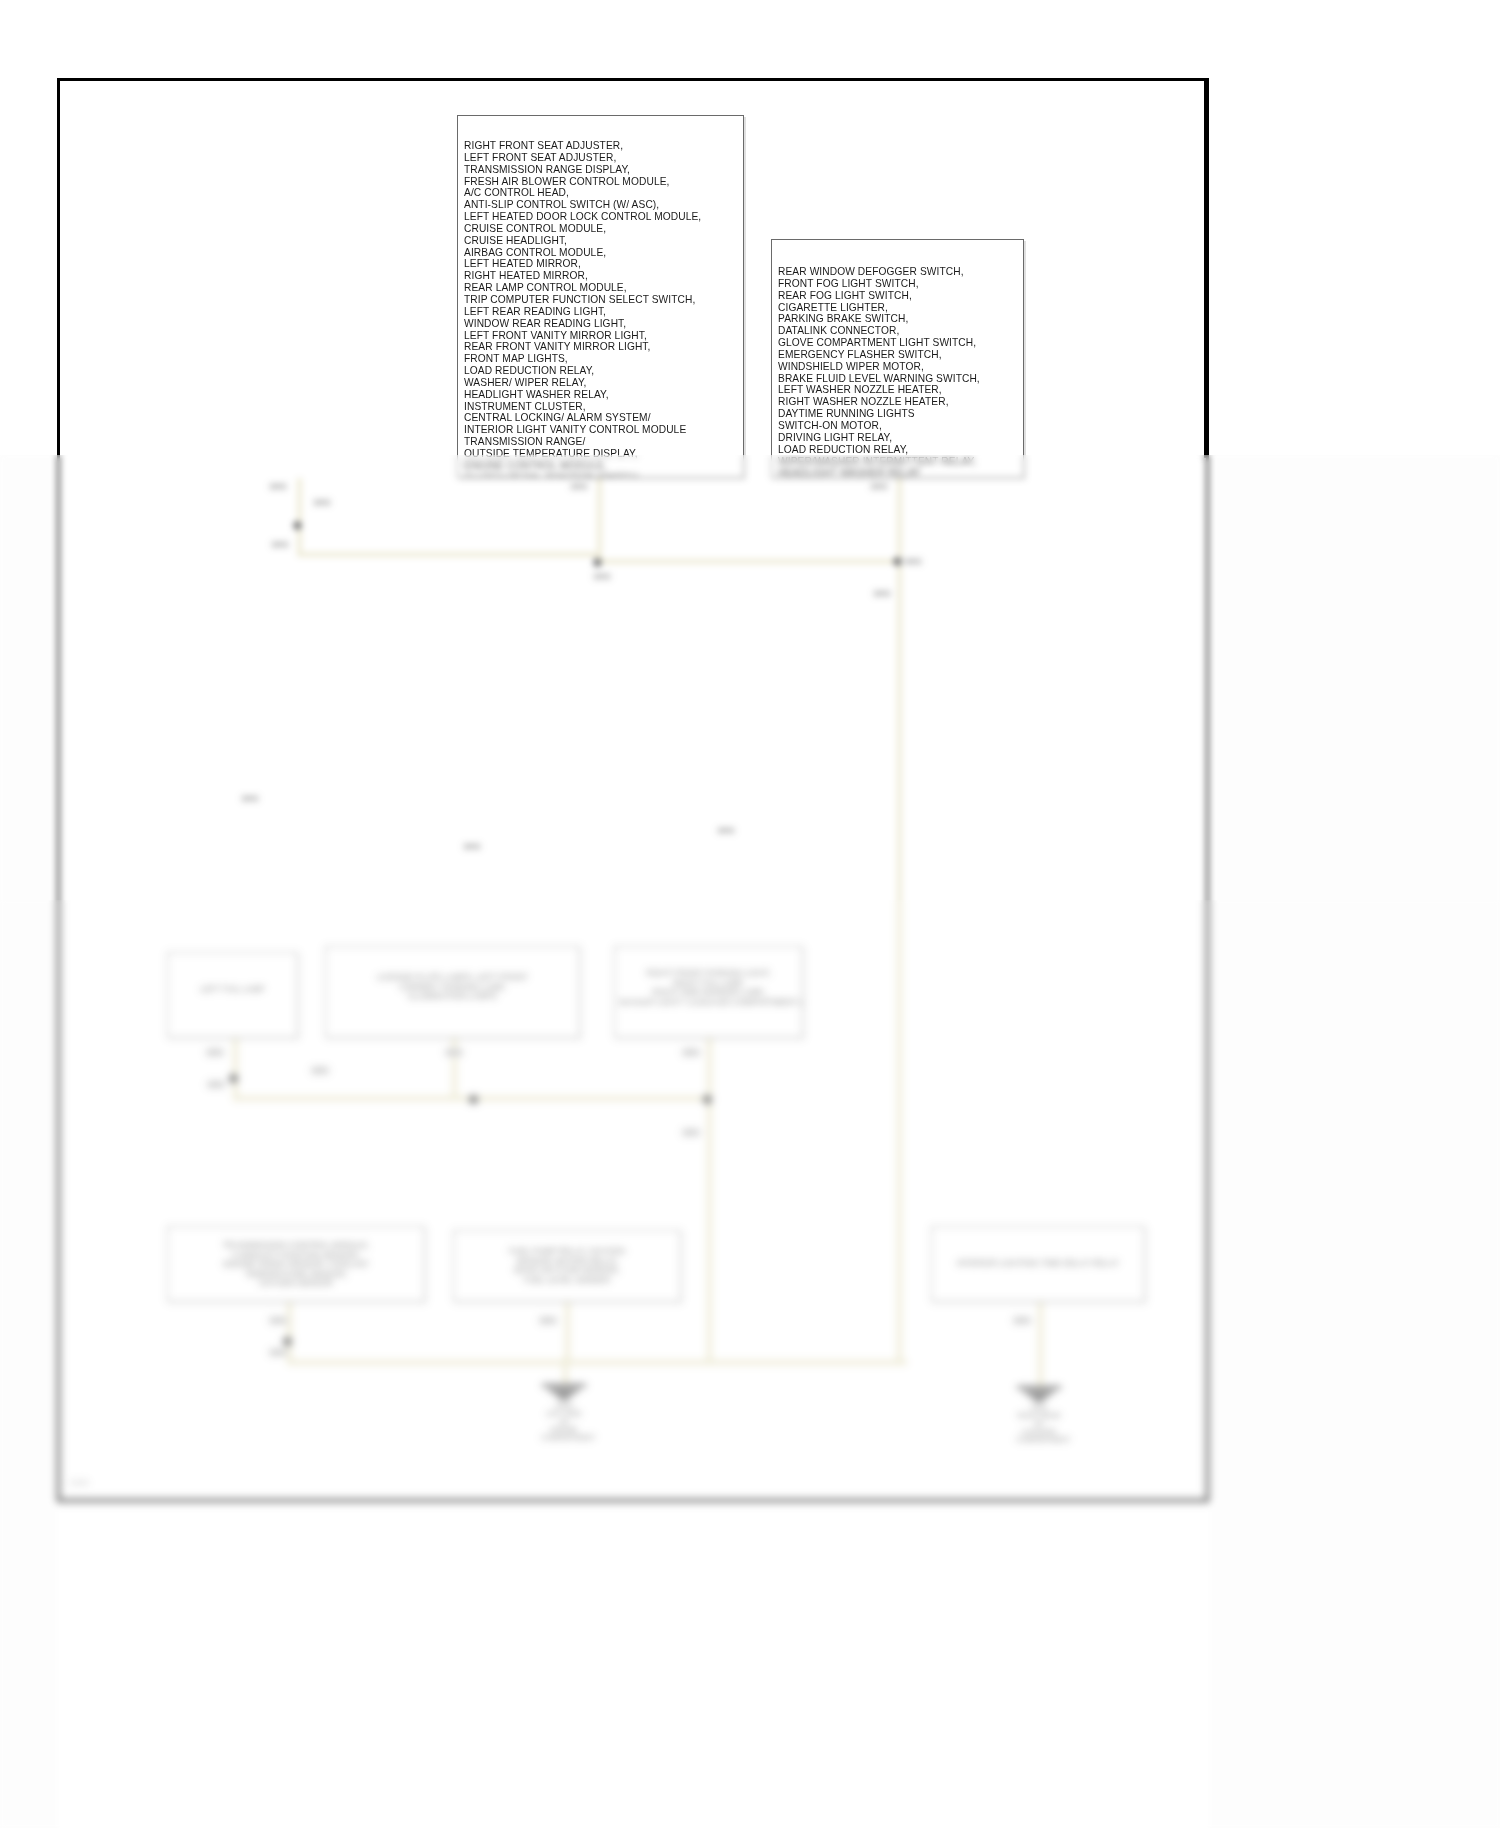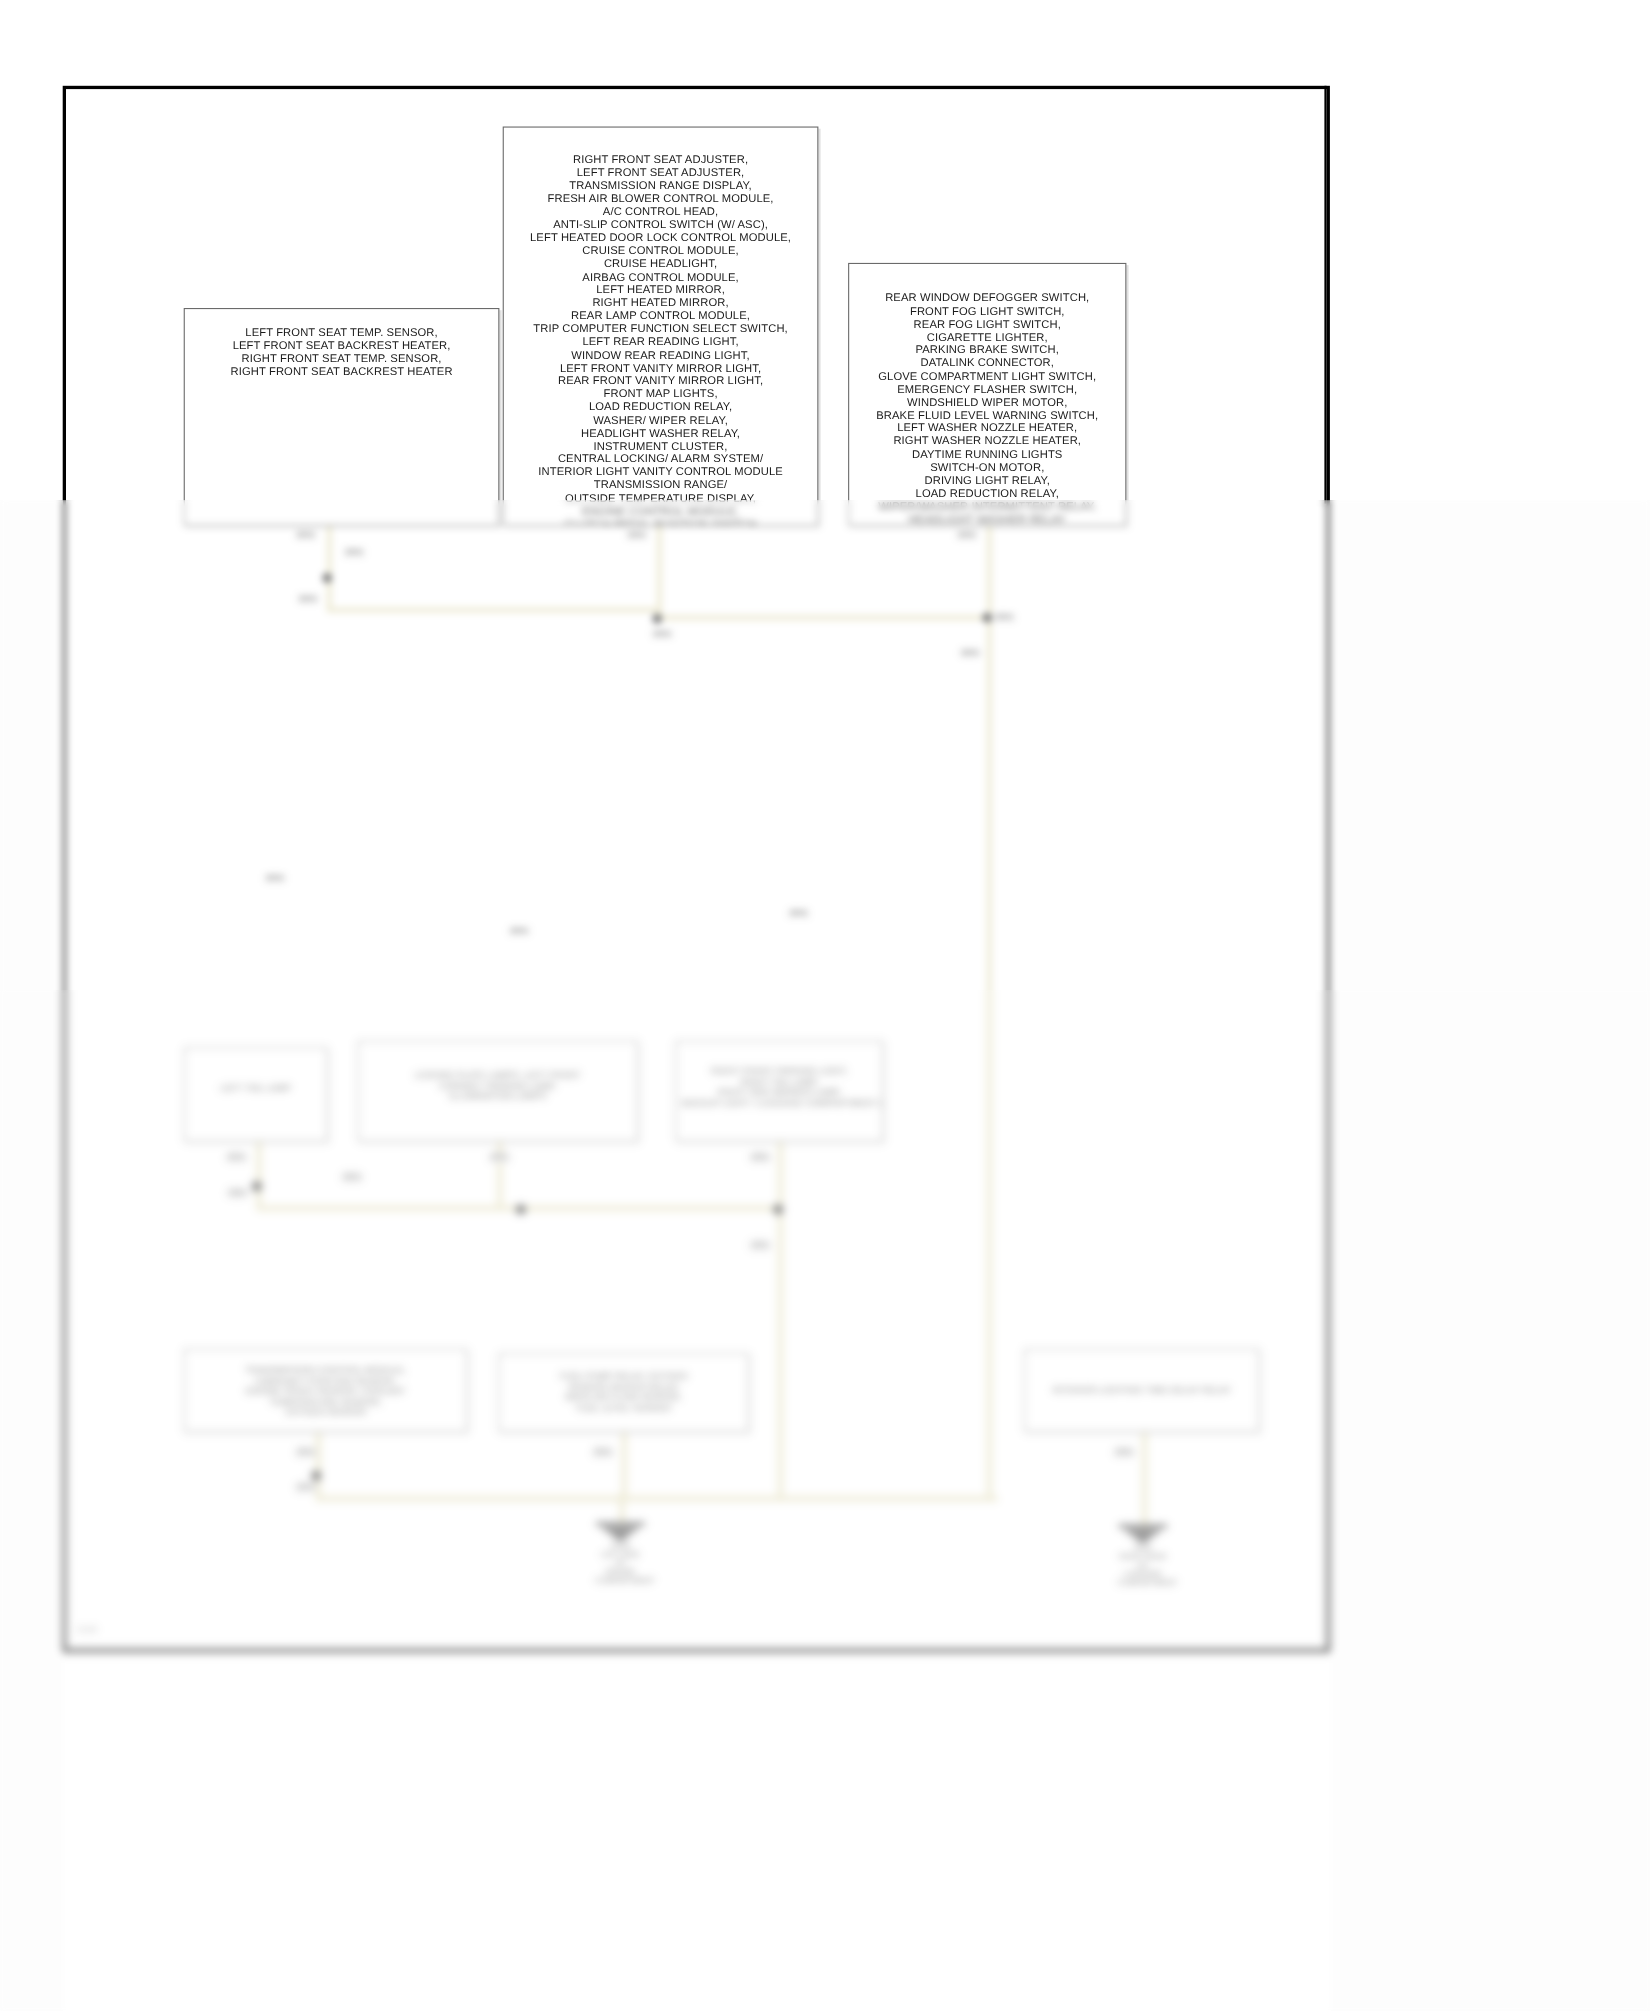--- a/index.html
+++ b/index.html
@@ -80,21 +80,20 @@
   .comp-box {
     position: absolute;
     background: #ffffff;
     border: 1.5px solid #6a6a6a;
     box-shadow: 2px 2px 0 rgba(0,0,0,0.12);
     box-sizing: border-box;
     overflow: hidden;
     z-index: 10;
   }
   .comp-box .lines {
-    text-align: center;
     font-size: 10.2px;
     line-height: 11.85px;
     color: #1a1a1a;
     letter-spacing: 0.1px;
     padding: 0 6px;
   }
   .comp-box .lines div { white-space: nowrap; }
 
   #box-left   { left: 167px;  top: 280px; width: 287px; height: 198px; }
   #box-left .lines { padding-top: 16px; }
@@ -216,28 +215,20 @@
   <div class="wire-v" style="left:287px; top:1302px; height:60px;"></div>
   <div class="wire-v" style="left:565px; top:1302px; height:58px;"></div>
   <div class="wire-h" style="left:287px; top:1360px; width:282px;"></div>
   <div class="junction" style="left:283px; top:1337px;"></div>
 
   <div class="wire-h" style="left:561px; top:1360px; width:346px;"></div>
   <div class="wire-v" style="left:563px; top:1358px; height:28px;"></div>
 
   <div class="wire-v" style="left:1038px; top:1302px; height:88px;"></div>
 
-  <div class="comp-box" id="box-left">
-    <div class="lines">
-      <div>LEFT FRONT SEAT TEMP. SENSOR,</div>
-      <div>LEFT FRONT SEAT BACKREST HEATER,</div>
-      <div>RIGHT FRONT SEAT TEMP. SENSOR,</div>
-      <div>RIGHT FRONT SEAT BACKREST HEATER</div>
-    </div>
-  </div>
 
   <div class="comp-box" id="box-mid">
     <div class="lines">
       <div>RIGHT FRONT SEAT ADJUSTER,</div>
       <div>LEFT FRONT SEAT ADJUSTER,</div>
       <div>TRANSMISSION RANGE DISPLAY,</div>
       <div>FRESH AIR BLOWER CONTROL MODULE,</div>
       <div>A/C CONTROL HEAD,</div>
       <div>ANTI-SLIP CONTROL SWITCH (W/ ASC),</div>
       <div>LEFT HEATED DOOR LOCK CONTROL MODULE,</div>

